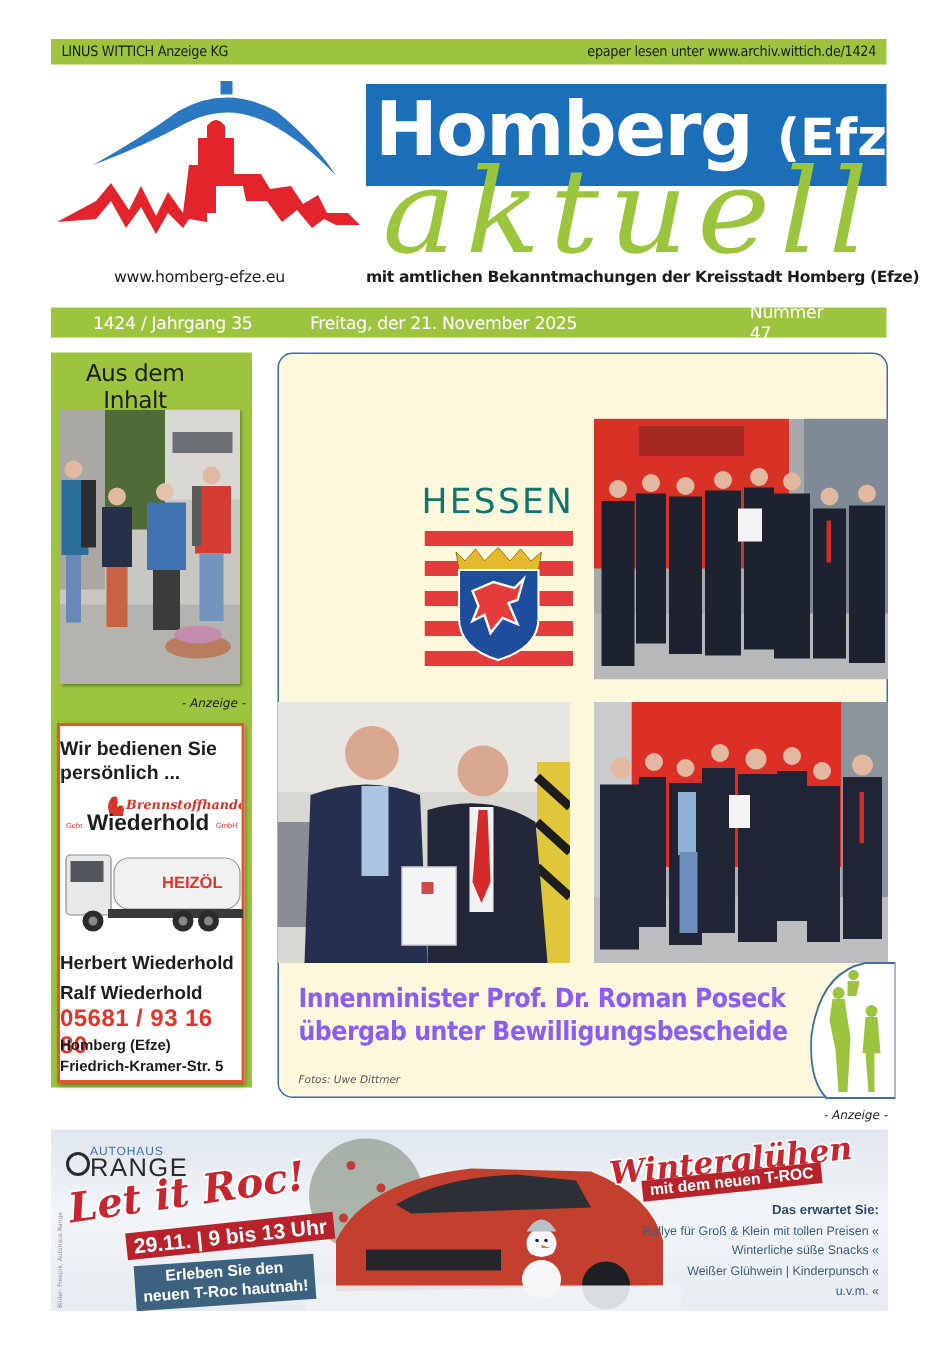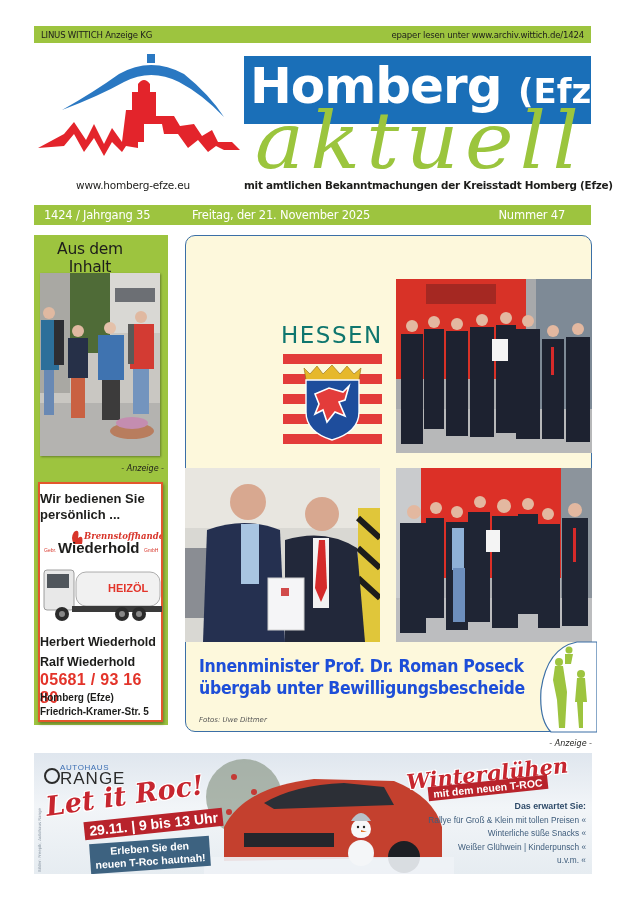--- a/index.html
+++ b/index.html
@@ -21,21 +21,21 @@
   
   .mast-blue { left: 244px; top: 56px; width: 347px; height: 68px; background: #1a6fb8; }
   .mast-title { left: 250px; top: 52px; font-family: "DejaVu Sans", sans-serif; font-weight: bold;
     color: #ffffff; font-size: 50px; letter-spacing: -1px; line-height: 68px; white-space: nowrap; }
   .mast-title .sub { font-size: 34px; font-weight: bold; letter-spacing: 0px; }
   .aktuell { left: 253px; top: 102px; width: 340px; height: 78px; }
   .tagline { left: 244px; top: 179px; font-size: 10.4px; font-weight: bold; color: #1d1d1b; letter-spacing: -0.25px; white-space: nowrap; }
 
   
   .issuebar { left: 34px; top: 205px; width: 557px; height: 20px; background: #9dc43f;
-    color: #ffffff; font-size: 11.5px; display: flex; align-items: center; padding: 0 0 0 10px;
+    color: #ffffff; font-size: 11.5px; display: flex; align-items: center; padding: 0 0 0 28px;
     letter-spacing: -0.2px; }
   .issuebar .issue-no { width: 148px; }
   .issuebar .issue-date { width: 300px; }
   .issuebar .issue-num { margin-left: auto; padding-right: 26px; }
 
   
   .side-green { left: 34px; top: 235px; width: 134px; height: 255px; background: #9dc43f; }
   .side-head { left: 34px; top: 240px; width: 112px; text-align: center; font-size: 15.5px; color: #1d1d1b; letter-spacing: -0.3px; }
   .side-photo { left: 40px; top: 273px; width: 120px; height: 183px; background: #b9b7b2; overflow: hidden; box-shadow: 1px 1px 2px rgba(0,0,0,0.35); }
   .side-anz { left: 34px; top: 464px; width: 130px; text-align: right; font-style: italic; font-size: 8px; color: #1d1d1b; }
@@ -52,21 +52,21 @@
 
   
   .main-card { left: 185px; top: 235px; width: 407px; height: 497px; background: #fdf8dc;
     border: 1.5px solid #3b6fa6; border-radius: 10px; }
   .hessen-text { left: 281px; top: 322px; font-size: 23px; color: #0f766e; letter-spacing: 1.5px; font-family: "DejaVu Sans", sans-serif; }
   .photo { overflow: hidden; }
   .photo1 { left: 396px; top: 279px; width: 196px; height: 174px; }
   .photo2 { left: 185px; top: 468px; width: 195px; height: 174px; }
   .photo3 { left: 396px; top: 468px; width: 196px; height: 174px; }
   .headline { left: 199px; top: 655px; font-family: "DejaVu Sans Condensed", "DejaVu Sans", sans-serif; font-weight: bold;
-    font-size: 17.5px; line-height: 22px; color: #1d4ed8; letter-spacing: -0.3px; }
+    font-size: 17.5px; line-height: 22px; color: #8b5cf6; letter-spacing: -0.3px; }
   .credit { left: 199px; top: 716px; font-size: 7px; font-style: italic; color: #555; }
 
   .family-bubble { left: 537px; top: 640px; width: 60px; height: 95px; }
   .anz-right { left: 540px; top: 739px; width: 52px; text-align: right; font-style: italic; font-size: 8px; color: #1d1d1b; }
 
   
   .bottom-ad { left: 34px; top: 753px; width: 558px; height: 121px; overflow: hidden;
     background: linear-gradient(180deg, #dfe6ee 0%, #f2f5f8 45%, #e6ecf1 100%); }
   .ba-brand-small { position: absolute; left: 26px; top: 10px; font-size: 8px; color: #3c6fb4; letter-spacing: 0.6px; font-family: "Liberation Sans", sans-serif; }
   .ba-brand-big { position: absolute; left: 26px; top: 16px; font-size: 17px; color: #2b2b2b; letter-spacing: 1px; font-family: "Liberation Sans", sans-serif; }

